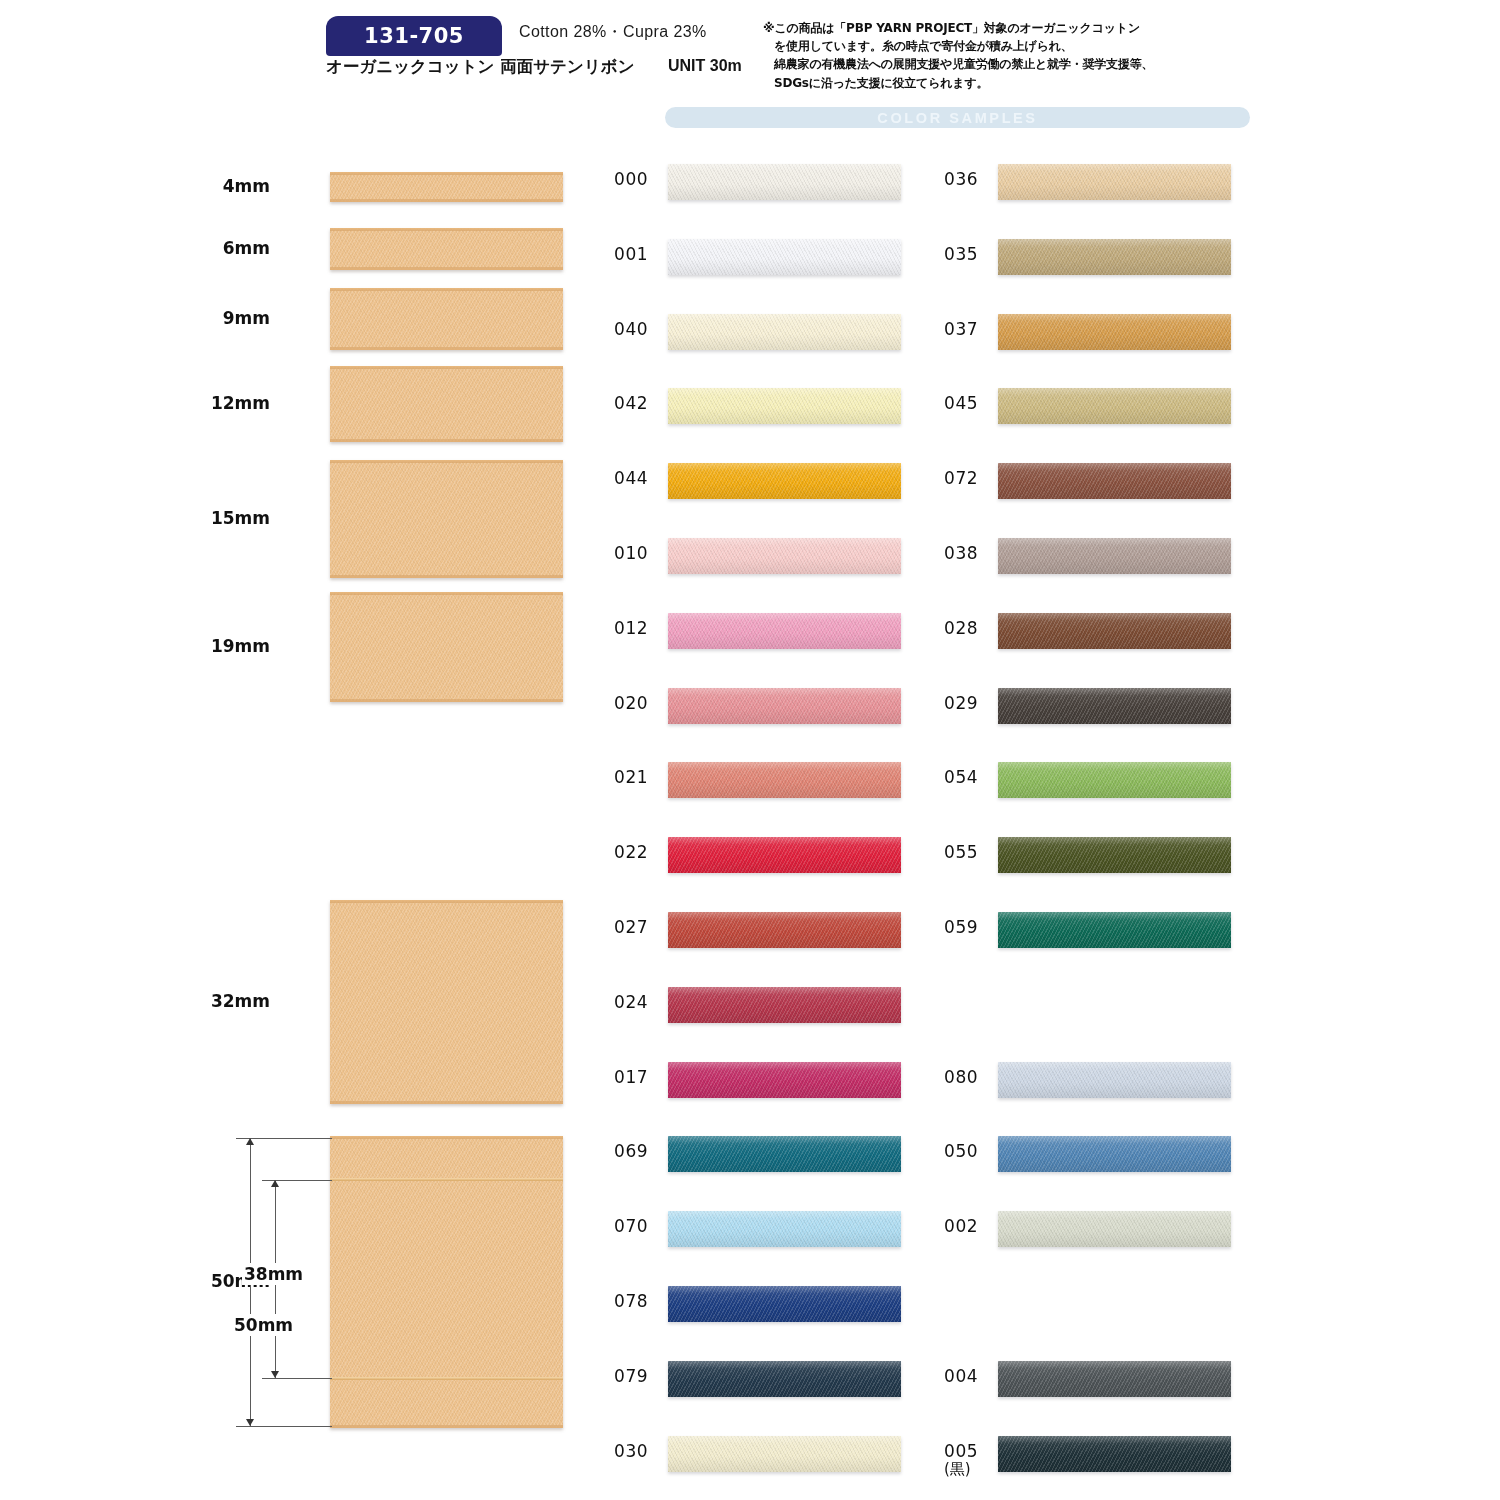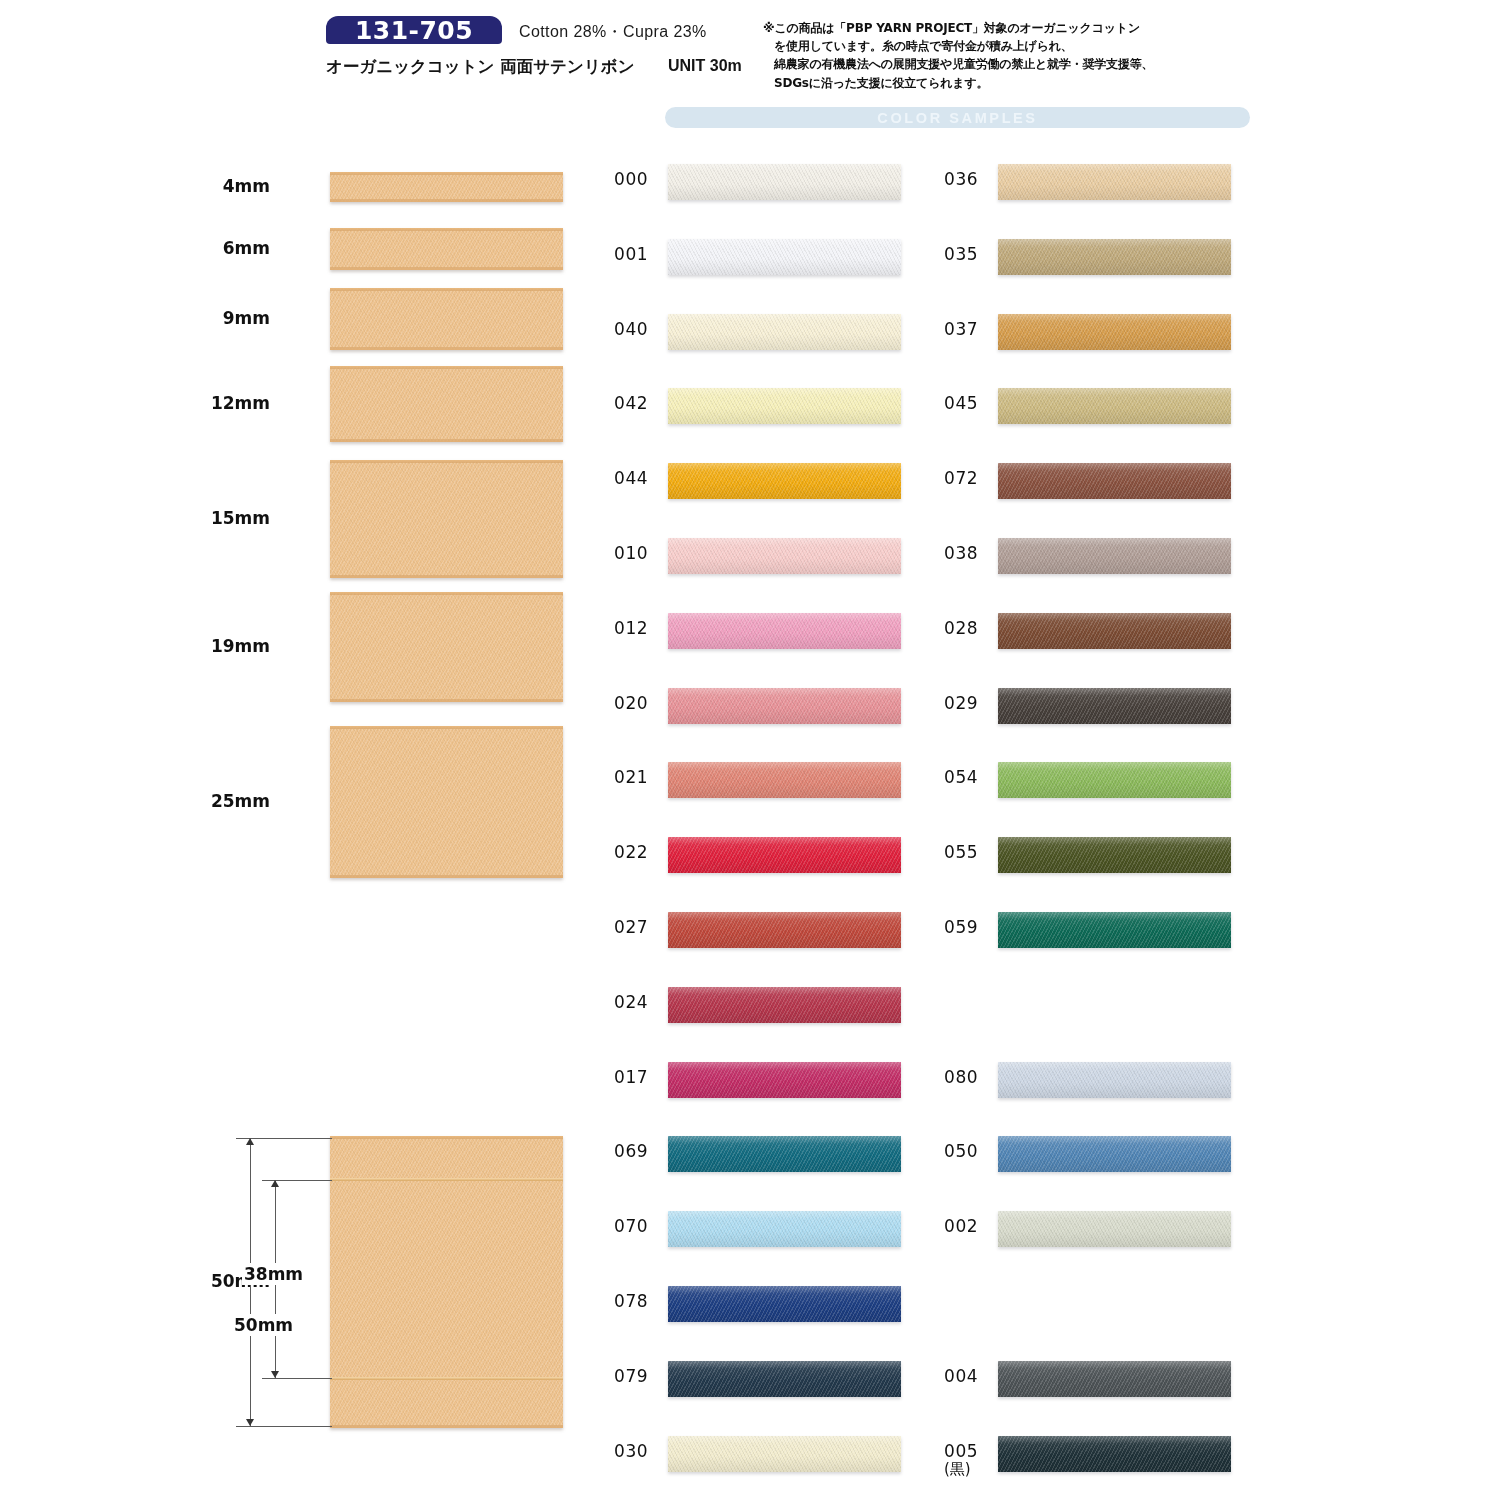--- a/index.html
+++ b/index.html
@@ -20,25 +20,25 @@
     position: absolute;
     left: 0; top: 0;
     width: 1500px;
     height: 140px;
   }
   #product-badge {
     position: absolute;
     left: 326px;
     top: 16px;
     width: 176px;
-    height: 28px;
+    height: 40px;
     background: #262673;
     border-radius: 12px 12px 4px 4px;
     color: #ffffff;
-    font-size: 25px;
+    font-size: 21px;
     font-weight: bold;
     letter-spacing: 0.5px;
     display: flex;
     align-items: center;
     justify-content: center;
     font-family: "DejaVu Sans", sans-serif;
   }
   #composition {
     position: absolute;
     left: 519px;
@@ -269,23 +269,23 @@
       </div>
     </div>
     <div class="wrow" style="top: 592px; height: 110px;">
       <div class="wlabel" style="top: 44px;">19mm</div>
       <div class="ribbon" style="top: 0px; height: 110px; background: rgb(237, 194, 142);">
         <div class="tex"></div>
         <div class="edge-top"></div>
         <div class="edge-bot"></div>
       </div>
     </div>
-    <div class="wrow" style="top: 726px; height: 152px;">
-      <div class="wlabel" style="top: 65px;">25mm</div>
-      <div class="ribbon" style="top: 0px; height: 152px; background: rgb(237, 194, 142);">
+    <div class="wrow" style="top: 900px; height: 204px;">
+      <div class="wlabel" style="top: 91px;">32mm</div>
+      <div class="ribbon" style="top: 0px; height: 204px; background: rgb(237, 194, 142);">
         <div class="tex"></div>
         <div class="edge-top"></div>
         <div class="edge-bot"></div>
       </div>
     </div>
     <div class="wrow" style="top: 1136px; height: 292px;">
       <div class="wlabel" style="top: 135px;">50mm</div>
       <div class="ribbon" style="top: 0px; height: 292px; background: rgb(237, 194, 142);">
         <div class="tex"></div>
         <div class="edge-top"></div>

